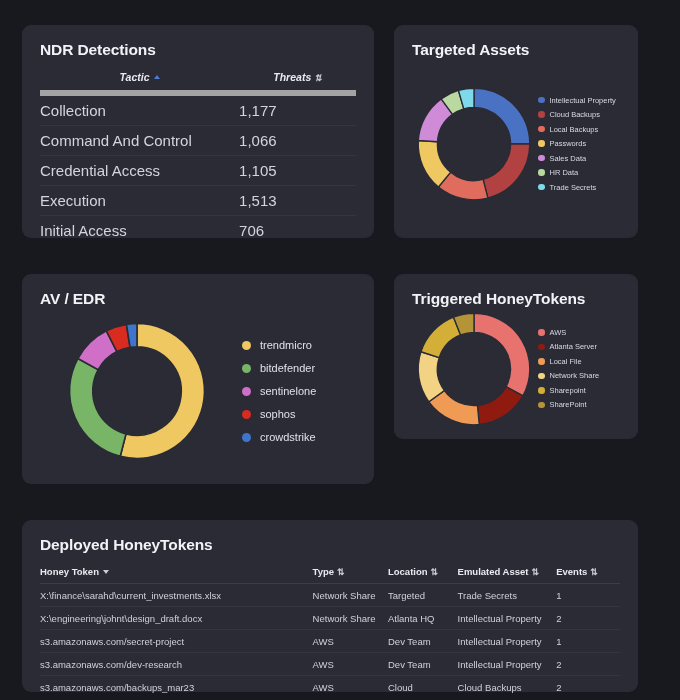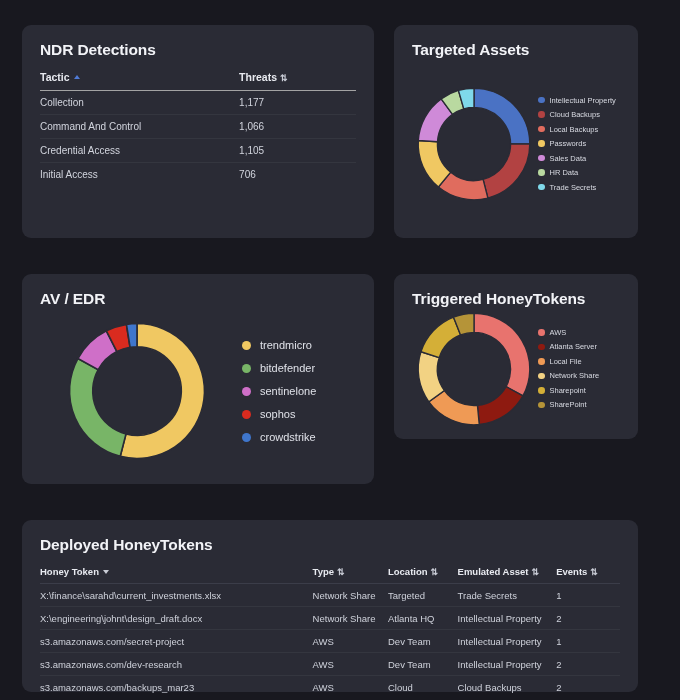--- a/index.html
+++ b/index.html
@@ -33,30 +33,31 @@
   .card-ndr { width: 352px; height: 213px; }
   .card-targeted { width: 244px; height: 213px; }
   .card-av { width: 352px; height: 210px; }
   .card-honey { width: 244px; height: 165px; }
   .card-deployed { width: 616px; height: 172px; }
 
   
   table { width: 100%; border-collapse: collapse; }
   .ndr-table { margin-top: 12px; }
   .ndr-table th {
-    text-align: left;
+    text-align: center;
     font-size: 10.5px;
     font-weight: bold;
     color: #e8eaf0;
     padding: 0 0 7px 0;
-    border-bottom: 1px solid #a3a3a3;
-    white-space: nowrap;
+    border-bottom: 6px solid #a3a3a3;
+    white-space: nowrap;
+    font-style: italic;
   }
   .ndr-table td {
-    font-size: 10px;
+    font-size: 15px;
     color: #d2d5de;
     padding: 6px 0 6px 0;
     border-bottom: 1px solid #34363f;
     white-space: nowrap;
   }
   .ndr-table tr:last-child td { border-bottom: none; }
   .col-threat { width: 37%; }
 
   .sort-asc {
     display: inline-block;
@@ -160,20 +161,24 @@
             <td>Collection</td>
             <td>1,177</td>
           </tr>
           <tr>
             <td>Command And Control</td>
             <td>1,066</td>
           </tr>
           <tr>
             <td>Credential Access</td>
             <td>1,105</td>
+          </tr>
+          <tr>
+            <td>Execution</td>
+            <td>1,513</td>
           </tr>
           <tr>
             <td>Initial Access</td>
             <td>706</td>
           </tr>
         </tbody>
       </table>
     </div>
 
     <div class="card card-targeted">

